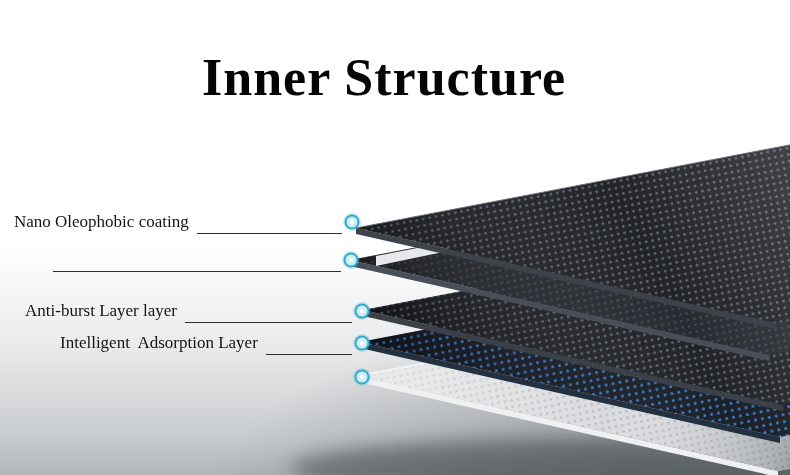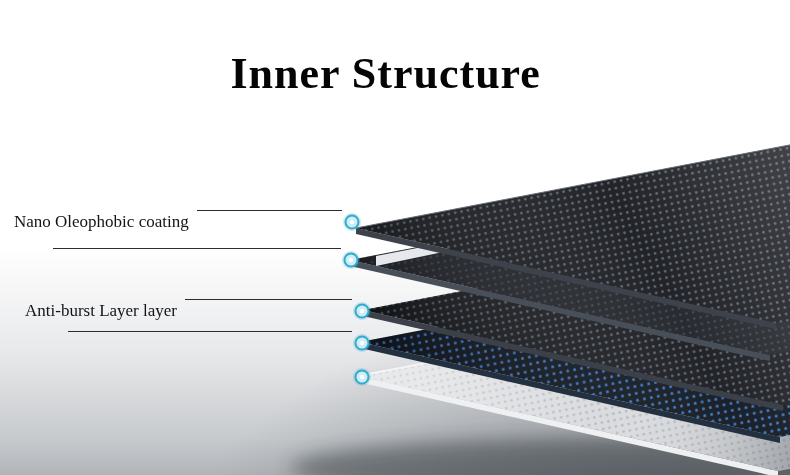--- a/index.html
+++ b/index.html
@@ -7,26 +7,26 @@
     position:relative;
     width:790px;height:475px;
     overflow:hidden;
     font-family:"Liberation Serif", serif;
     background:
       radial-gradient(120% 95% at 90% 114%, rgba(62,68,76,.55) 0%, rgba(62,68,76,0) 55%),
       linear-gradient(180deg,#ffffff 0%,#ffffff 52%,#e8e9eb 74%,#c8cbce 92%,#b1b5b9 100%);
   }
   .title{
     position:absolute;top:48px;left:50%;transform:translateX(-53%);
-    margin:0;font-size:44px;font-weight:700;color:#050505;letter-spacing:1px;
+    margin:0;font-size:52px;font-weight:700;color:#050505;letter-spacing:1px;
     white-space:nowrap;
   }
   .layers-svg{position:absolute;top:0;left:0;}
   .callout{
-    position:absolute;height:24px;display:flex;align-items:flex-start;
+    position:absolute;height:24px;display:flex;align-items:flex-end;
   }
   .callout-label{
     font-size:17px;color:#141414;white-space:pre;line-height:24px;
   }
   .callout-line{
     flex:1;height:0;border-top:1px solid #2d2d2d;margin-left:8px;
   }
 </style>
 </head>
 <body>
@@ -137,16 +137,17 @@
     <span class="callout-line"></span>
   </div>
   <div class="callout" style="left:45px;top:248px;width:296px">
     <span class="callout-line"></span>
   </div>
   <div class="callout" style="left:25px;top:299px;width:327px">
     <span class="callout-label">Anti-burst Layer layer</span>
     <span class="callout-line"></span>
   </div>
   <div class="callout" style="left:60px;top:331px;width:292px">
+    <span class="callout-label">Intelligent  Adsorption Layer</span>
     <span class="callout-line"></span>
   </div>
 
 </div>
 
 </body></html>

